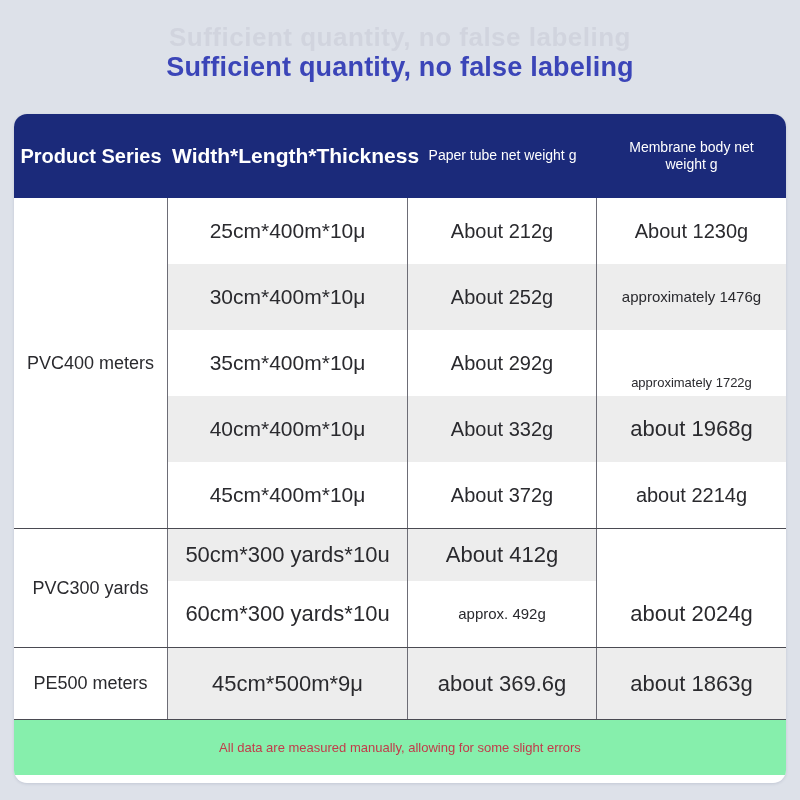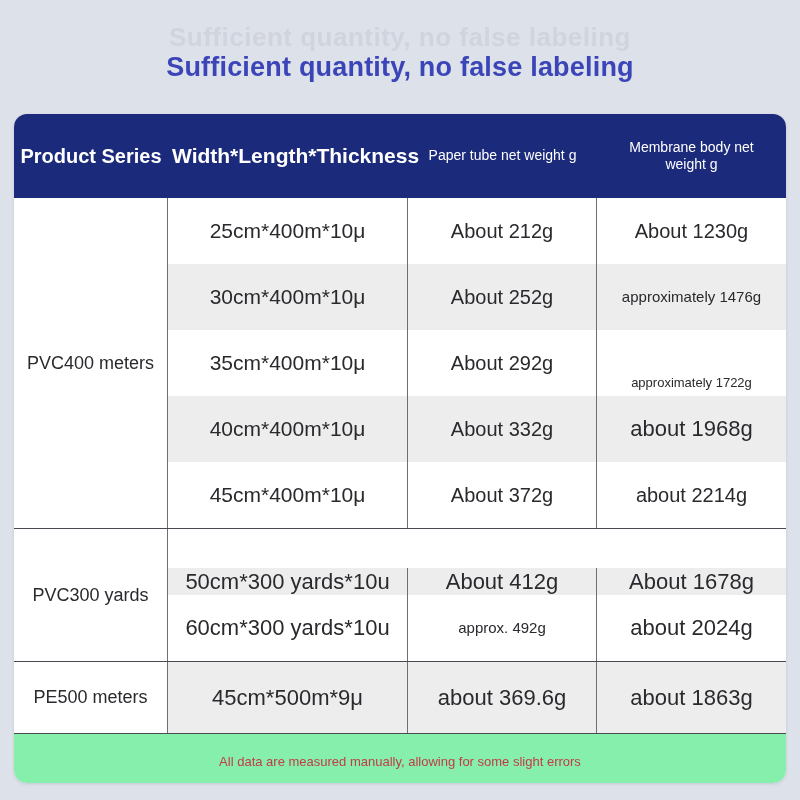--- a/index.html
+++ b/index.html
@@ -199,24 +199,23 @@
           <div class="row" style="height: 66px;">
             <div class="cell c2">45cm*400m*10μ</div>
             <div class="cell c3">About 372g</div>
             <div class="cell c4">about 2214g</div>
           </div>
         </div>
       </div>
       <div class="group">
         <div class="group-label">PVC300 yards</div>
         <div class="group-rows">
-          <div class="row alt" style="height: 66px; align-items: flex-end;">
+          <div class="row alt" style="height: 52px;">
             <div class="cell c2 sz-lg">50cm*300 yards*10u</div>
             <div class="cell c3 sz-lg">About 412g</div>
-            <div class="cell c4 sz-lg">About 1678g</div>
           </div>
           <div class="row" style="height: 66px;">
             <div class="cell c2 sz-lg">60cm*300 yards*10u</div>
             <div class="cell c3 sz-md">approx. 492g</div>
             <div class="cell c4 sz-lg">about 2024g</div>
           </div>
         </div>
       </div>
       <div class="group">
         <div class="group-label">PE500 meters</div>

